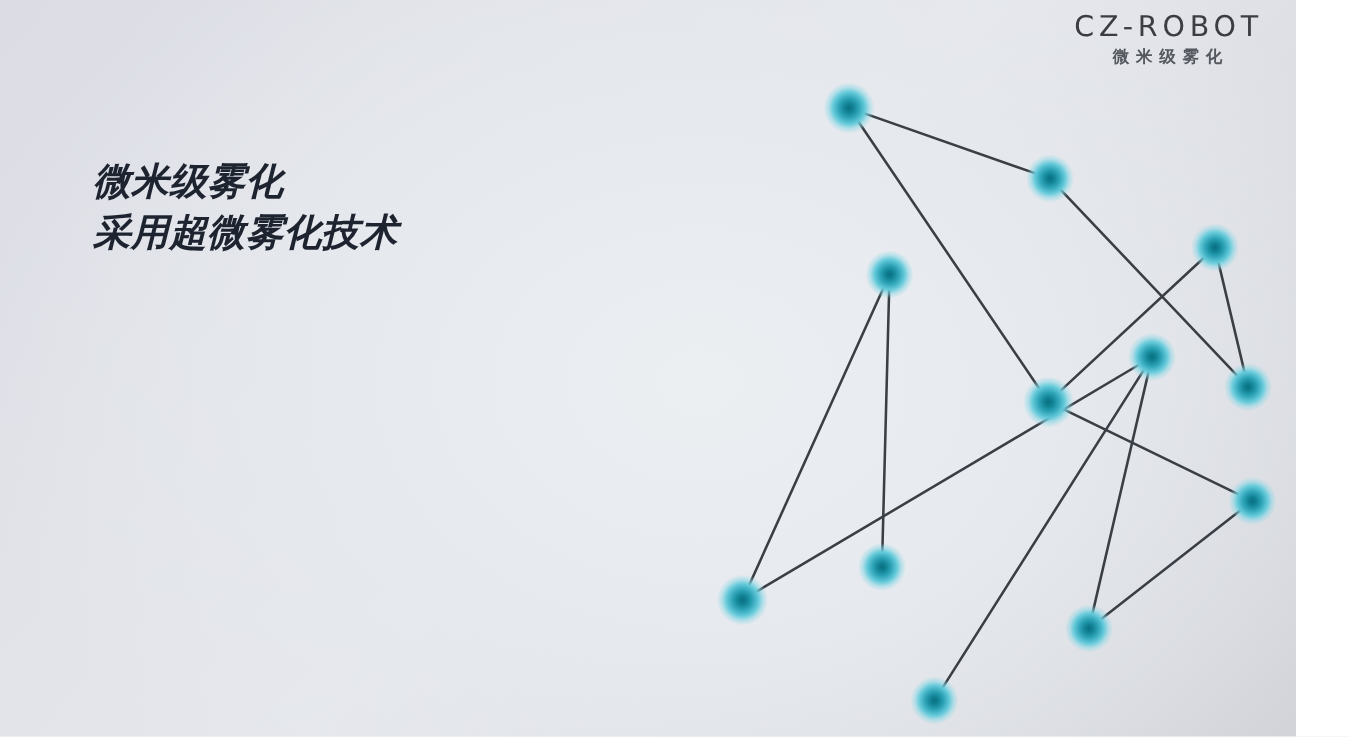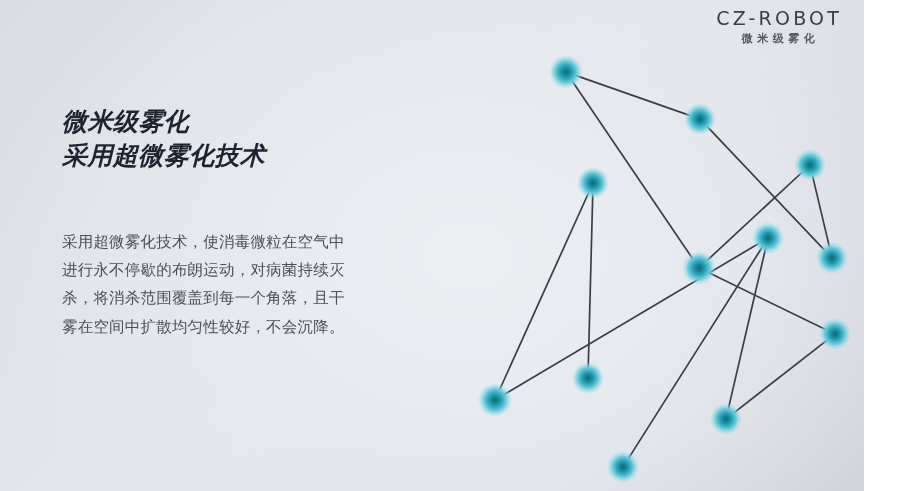--- a/index.html
+++ b/index.html
@@ -146,20 +146,14 @@
   <div id="logo">
     <div class="logo-wordmark">CZ-ROBOT</div>
     <div class="logo-sub">微米级雾化</div>
   </div>
 
   <div id="headline">
     <div class="hl-line">微米级雾化</div>
     <div class="hl-line">采用超微雾化技术</div>
   </div>
 
-  <div id="bodycopy">
-    <div class="bc-line">采用超微雾化技术，使消毒微粒在空气中</div>
-    <div class="bc-line">进行永不停歇的布朗运动，对病菌持续灭</div>
-    <div class="bc-line">杀，将消杀范围覆盖到每一个角落，且干</div>
-    <div class="bc-line">雾在空间中扩散均匀性较好，不会沉降。</div>
-  </div>
 
 </div>
 
 </body></html>

